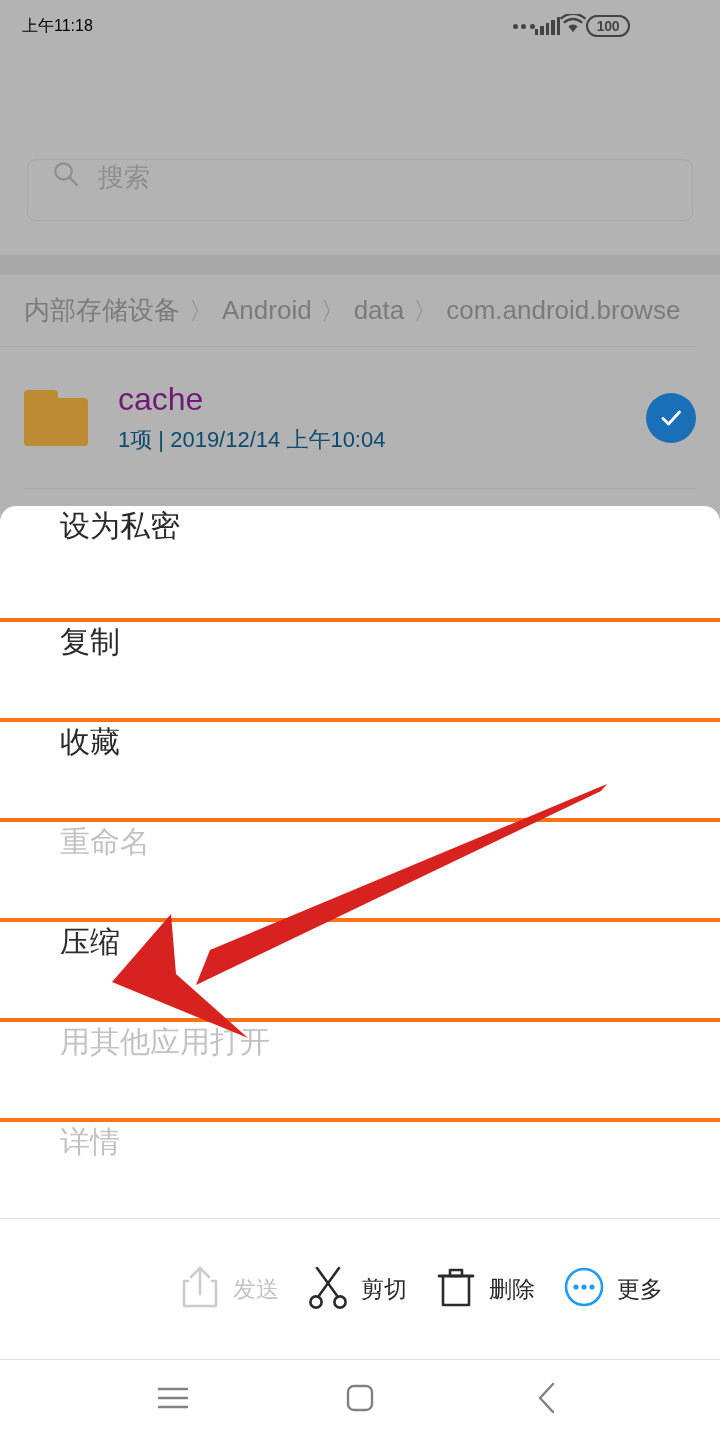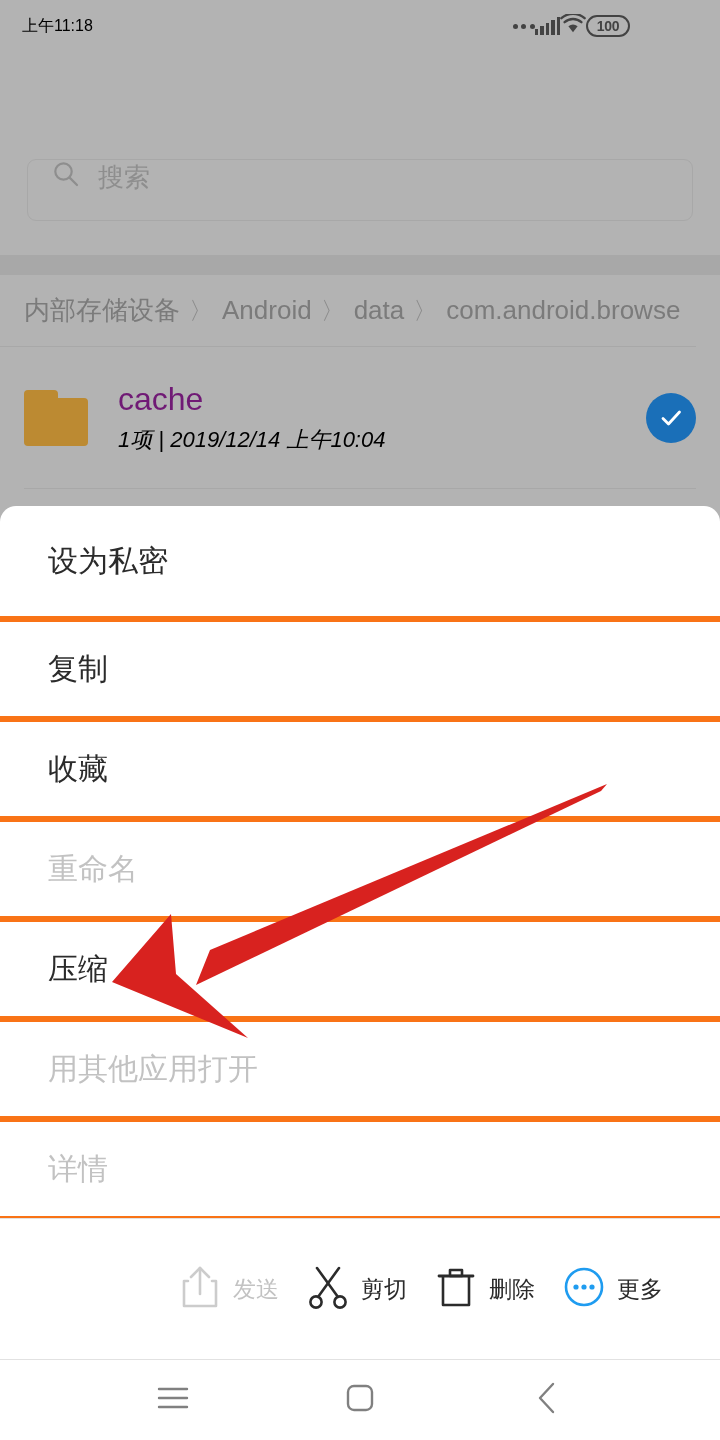--- a/index.html
+++ b/index.html
@@ -79,35 +79,35 @@
   .folder-icon .tab {
     position:absolute; left:0; top:0; width:34px; height:12px;
     background:#bc8a32; border-radius:4px 4px 0 0;
   }
   .folder-icon .body {
     position:absolute; left:0; top:8px; width:64px; height:48px;
     background:#bc8a32; border-radius:4px;
   }
   #file-meta { margin-left:30px; flex:1; }
   #file-name { font-size:32px; color:#701a75; line-height:1.15; }
-  #file-sub { font-size:22px; color:#000000; margin-top:7px;font-style:italic; }
+  #file-sub { font-size:22px; color:#0c4a6e; margin-top:7px; }
   #file-check {
     width:50px; height:50px; border-radius:50%; background:#1a6fb8;
     display:flex; align-items:center; justify-content:center; flex:none;
   }
   #row-divider { position:absolute; top:488px; left:24px; width:672px; height:1px; background:#a8a8a8; }
 
   
   #sheet {
     position:absolute; left:0; top:506px; width:720px; height:712px;
     background:#ffffff; border-radius:16px 16px 0 0; overflow:hidden;
   }
   .menu-item {
-    height:100px; display:flex; align-items:center; padding-left:48px;
-    border-bottom:6px solid #f97316; font-size:30px; color:#2b2b2b;
+    height:100px; display:flex; align-items:flex-start; padding-left:60px;
+    border-bottom:4px solid #f97316; font-size:30px; color:#2b2b2b;
   }
   .menu-item.disabled { color:#c2c2c2; }
   .menu-item:first-child { height:116px; }
 
   
   #toolbar {
     position:absolute; left:0; top:1218px; width:720px; height:142px;
     background:#ffffff; border-top:1px solid #e2e2e2; border-bottom:1px solid #e2e2e2;
     display:flex; align-items:center; justify-content:flex-end;
     padding-right:30px; gap:0;

